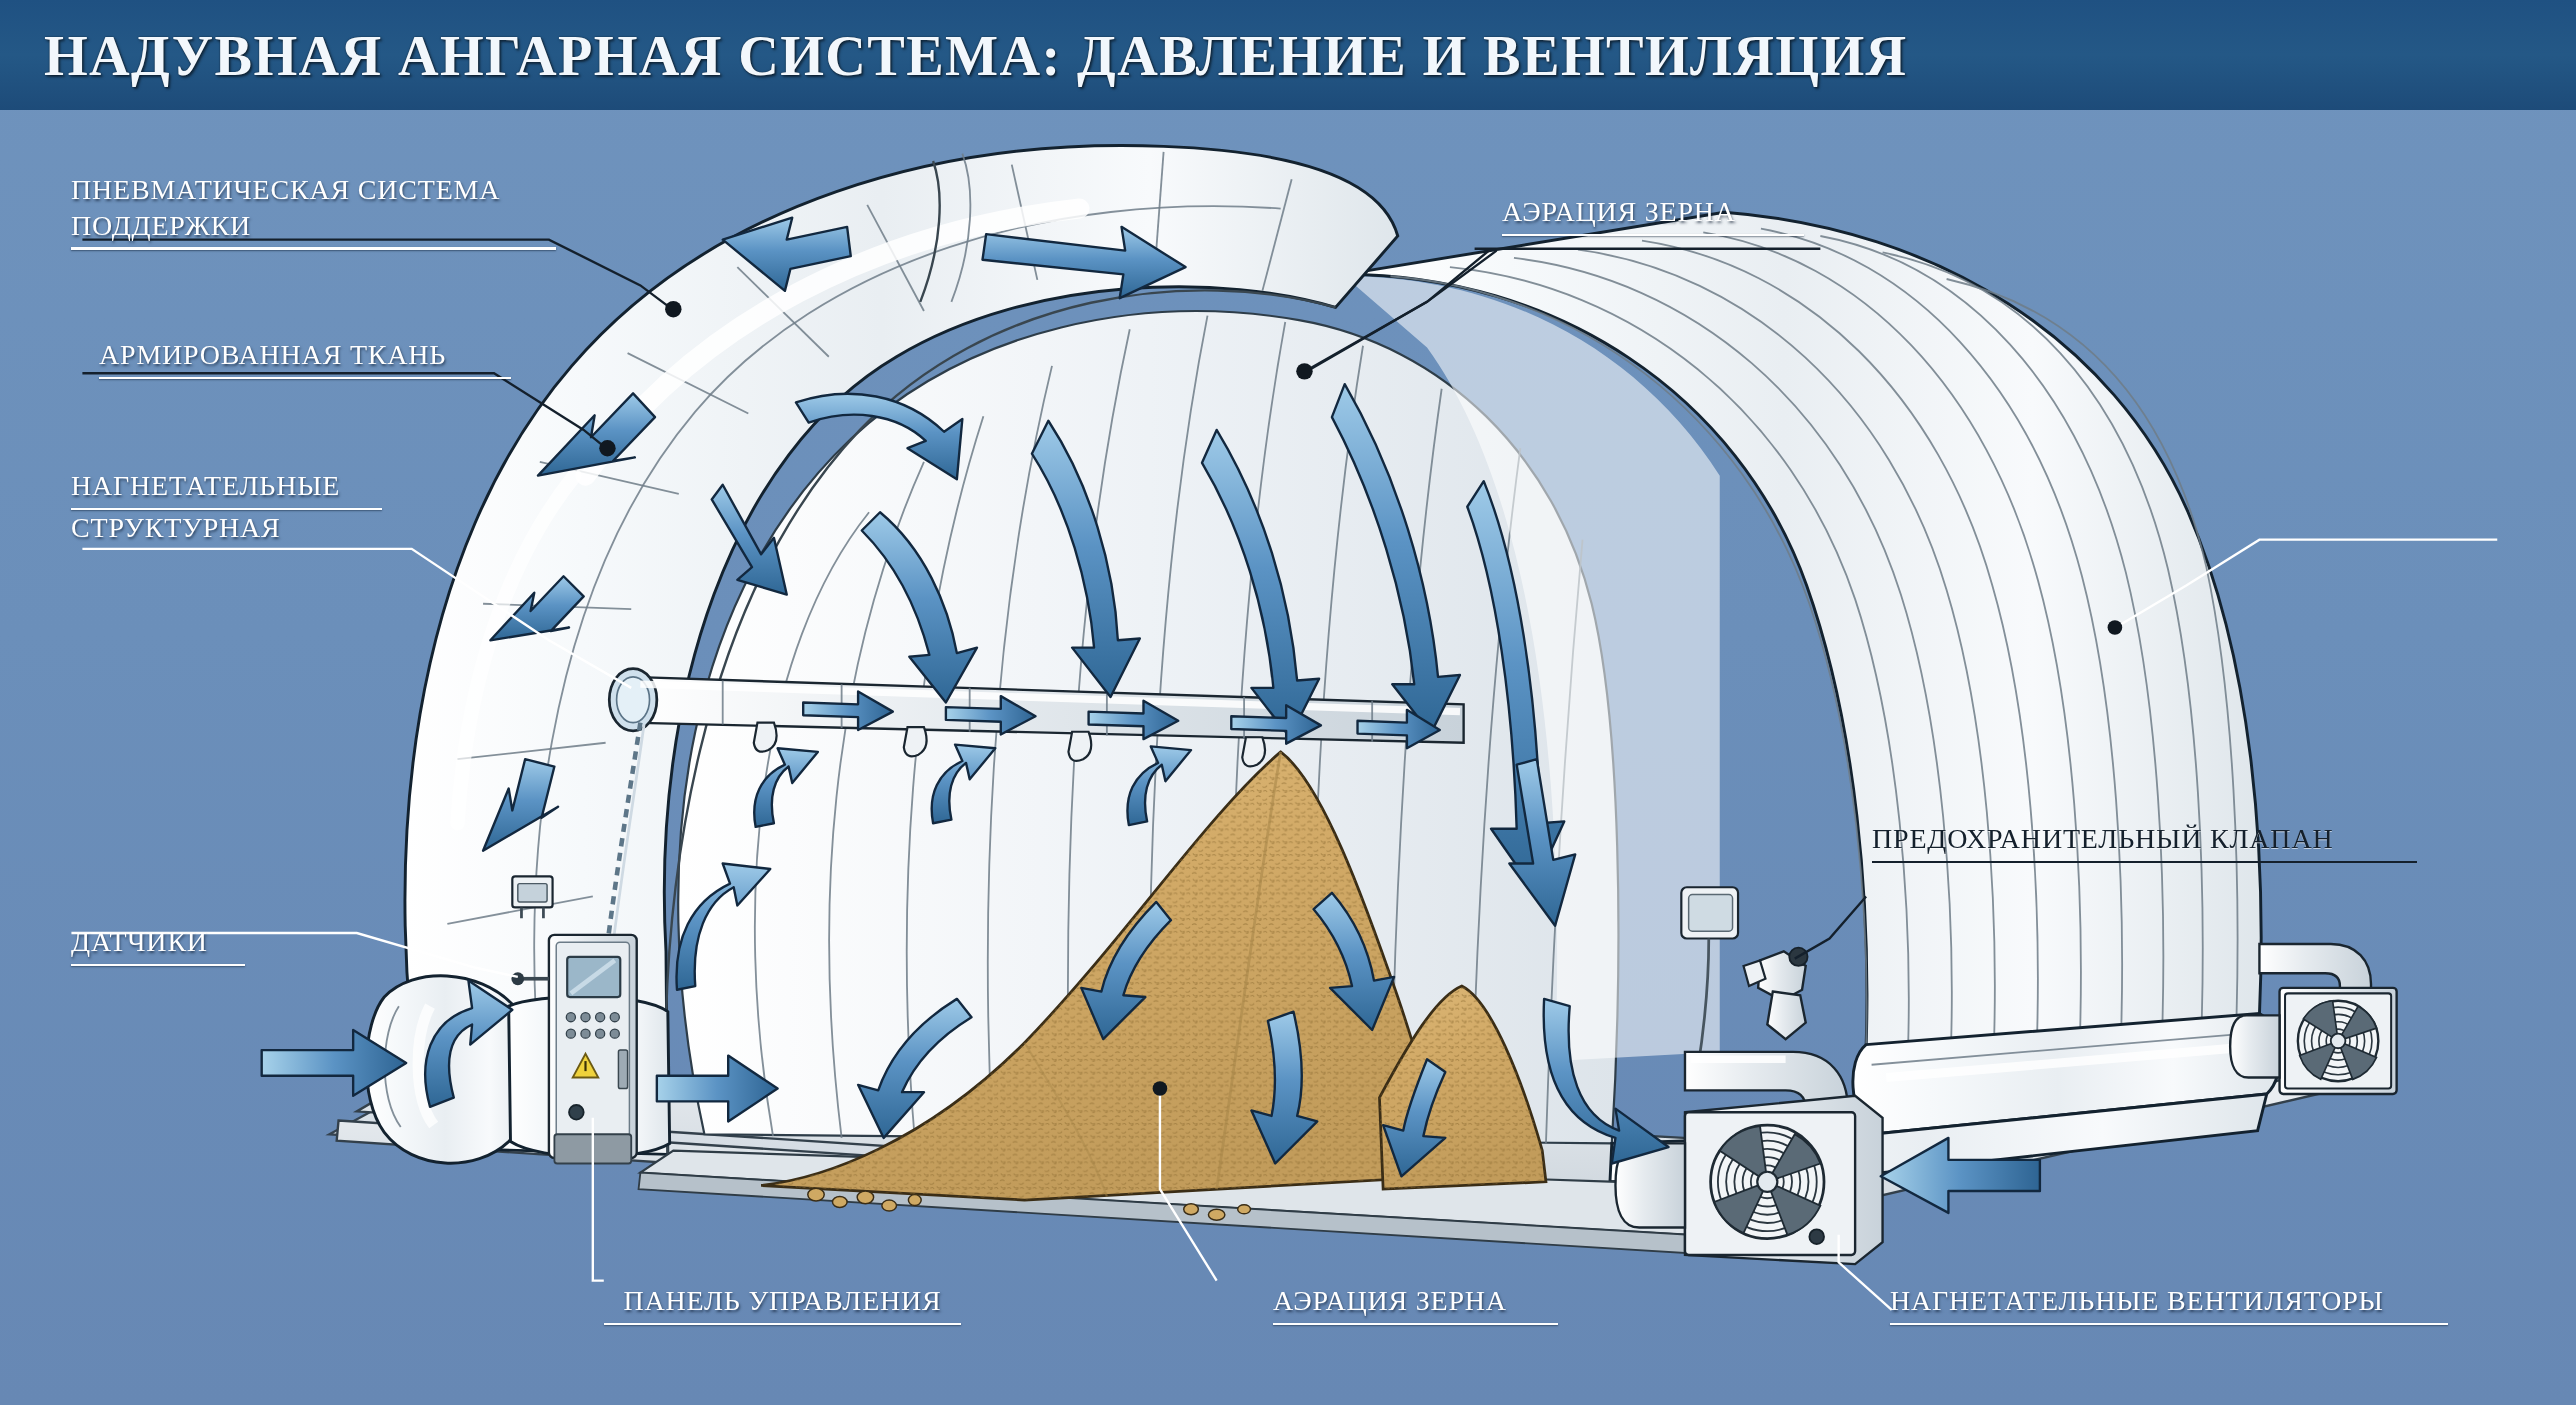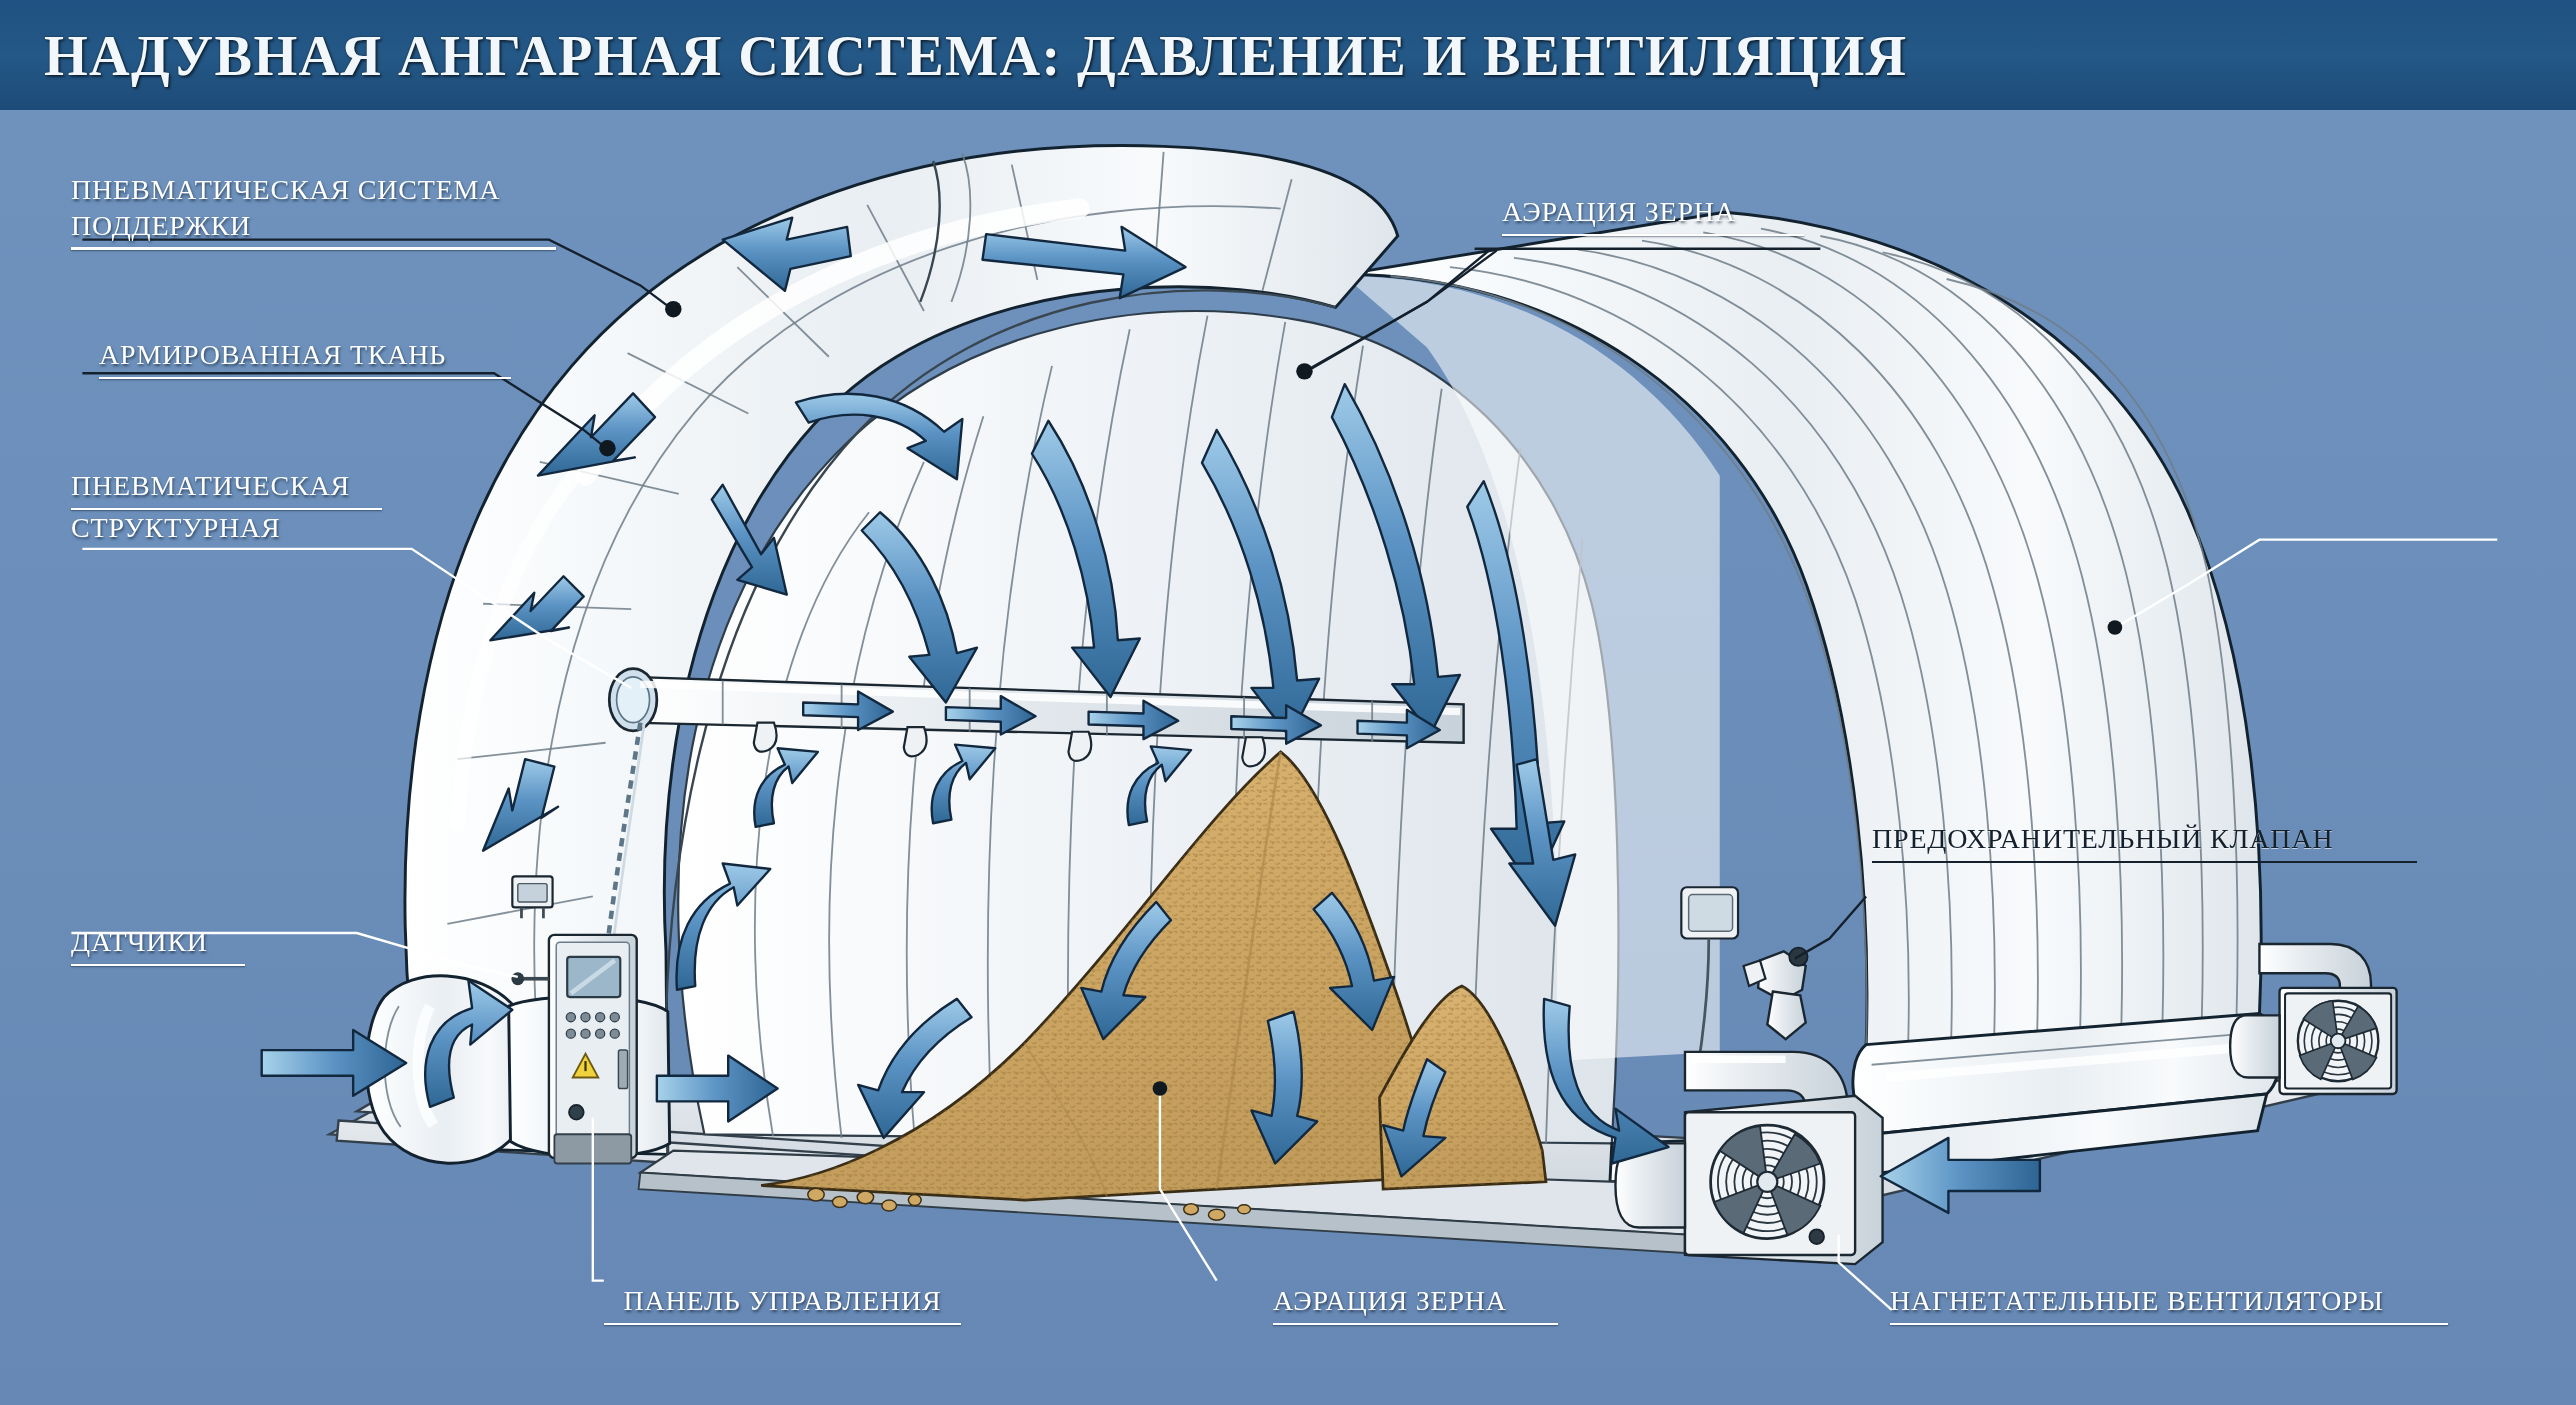--- a/index.html
+++ b/index.html
@@ -476,21 +476,21 @@
     <span>ПОДДЕРЖКИ</span>
     <span class="ul" style="width:485px"></span>
   </div>
 
   <div class="label" style="left:71px; top:337px;margin-left:28px;">
     <span>АРМИРОВАННАЯ ТКАНЬ</span>
     <span class="ul" style="width:412px"></span>
   </div>
 
   <div class="label" style="left:71px; top:468px;">
-    <span>ПНЕВМАТИЧЕСКАЯ</span>
+    <span>НАГНЕТАТЕЛЬНЫЕ</span>
     <span class="ul" style="width:311px"></span>
     <span>СТРУКТУРНАЯ</span>
   </div>
 
   <div class="label" style="left:71px; top:924px;">
     <span>ДАТЧИКИ</span>
     <span class="ul" style="width:174px"></span>
   </div>
 
   <div class="label" style="left:1502px; top:194px;">

